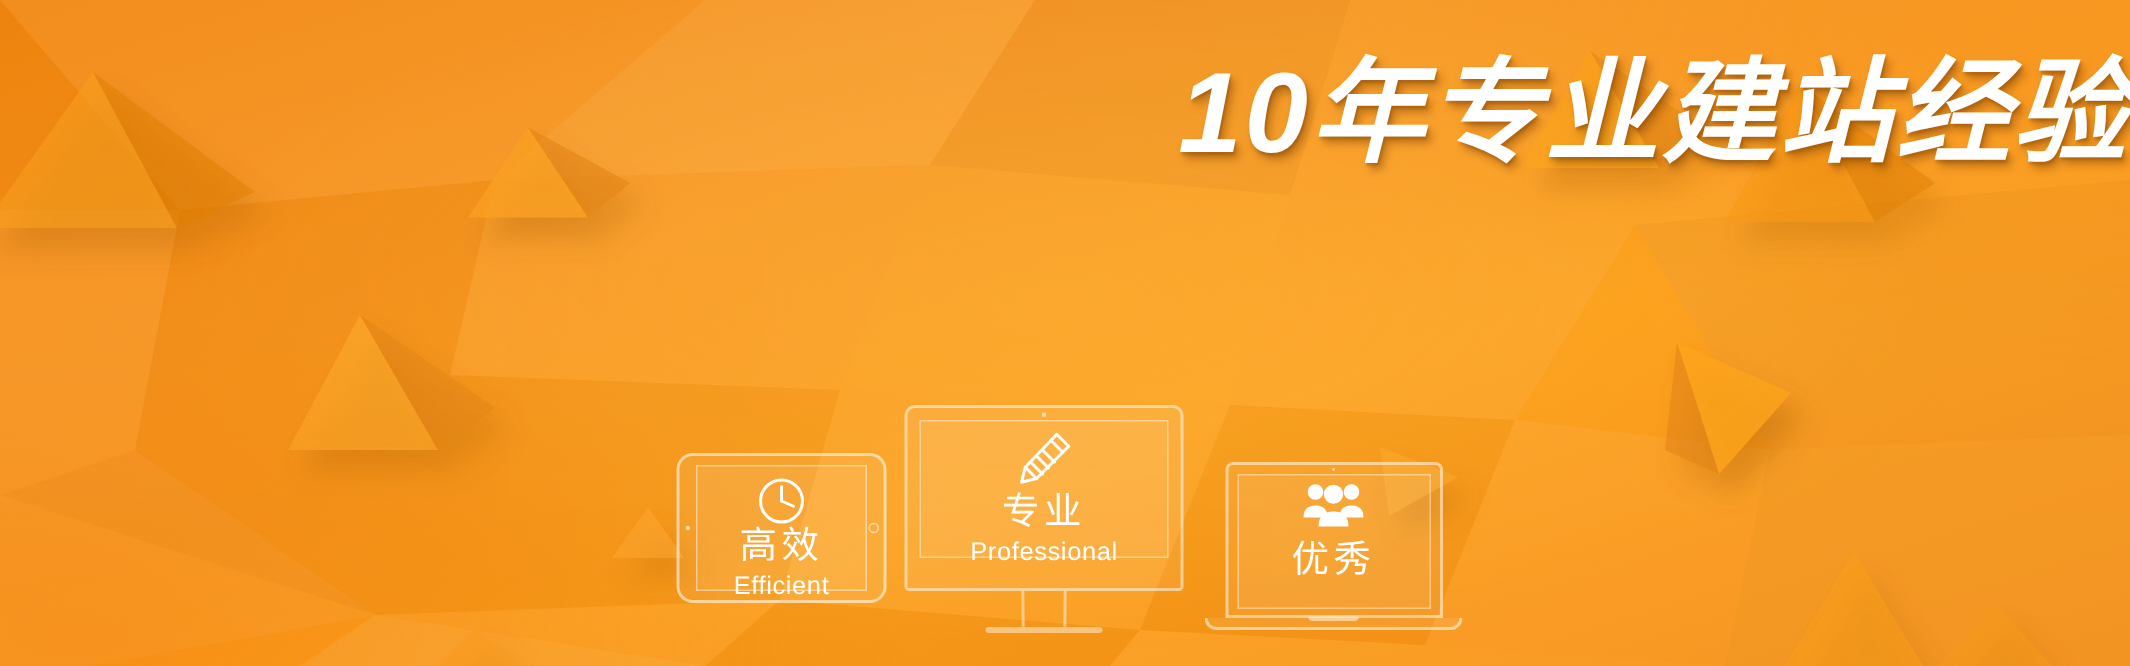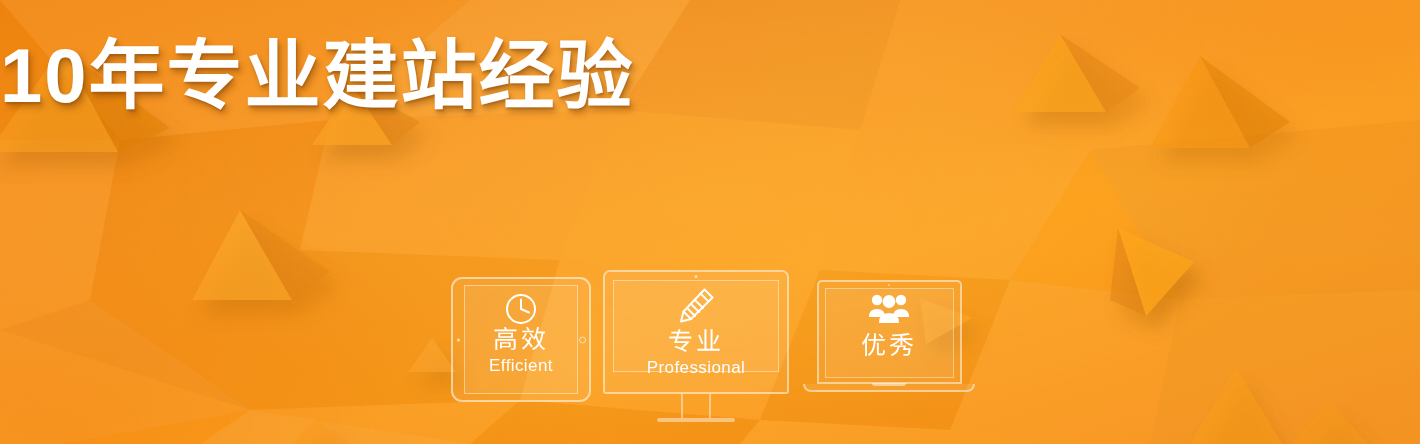--- a/index.html
+++ b/index.html
@@ -24,22 +24,23 @@
     background:
       radial-gradient(ellipse 70% 85% at 50% 45%, rgba(255,183,60,.30) 0%, rgba(255,183,60,0) 62%),
       radial-gradient(ellipse 55% 70% at 4% 96%, rgba(240,124,14,.40) 0%, rgba(240,124,14,0) 70%),
       radial-gradient(ellipse 50% 70% at 98% 6%, rgba(243,130,14,.32) 0%, rgba(243,130,14,0) 70%);
     pointer-events:none;
   }
 
   
   .content{
     position:absolute;inset:0;
-    display:flex;flex-direction:column;align-items:flex-start;
+    display:flex;flex-direction:column;align-items:flex-end;
     padding-top:38px;
+    font-style:italic;
   }
 
   .headline{
     margin:0;
     font-size:76px;
     line-height:1;
     font-weight:700;
     letter-spacing:2px;
     color:#ffffff;
     text-shadow:3px 5px 6px rgba(120,60,0,.42), 1px 2px 2px rgba(120,60,0,.35);
@@ -84,21 +85,21 @@
     left:0;right:0;
     text-align:center;
     color:#ffffff;
     pointer-events:none;
   }
   .cap-cn{display:block;font-size:25px;line-height:1.08;letter-spacing:3px;font-weight:400;}
   .cap-en{display:block;font-size:17px;line-height:1.25;letter-spacing:.4px;font-weight:400;margin-top:2px;}
 
   
   .tablet{
-    width:140px;height:125px;
+    width:140px;height:100px;
     border:2px solid rgba(255,255,255,.55);
     border-radius:11px;
     background:rgba(255,255,255,.07);
     margin-right:12px;
     margin-bottom:20px;
     position:relative;
   }
   .tablet-screen{
     position:absolute;
     left:11px;right:11px;top:6px;bottom:6px;
@@ -152,21 +153,21 @@
     margin:0 auto;
     border-radius:3px;
     background:rgba(255,255,255,.45);
   }
   .monitor .icon-wrap{position:absolute;left:0;right:0;top:14px;display:flex;justify-content:center;}
   .monitor .dev-caption{top:58px;}
 
   
   .laptop{
     width:160px;
-    margin-bottom:30px;
+    margin-bottom:2px;
     position:relative;
   }
   .laptop-lid{
     width:145px;height:104px;
     margin:0 auto;
     border:2px solid rgba(255,255,255,.5);
     border-radius:5px 5px 0 0;
     background:rgba(255,255,255,.07);
     position:relative;
   }

